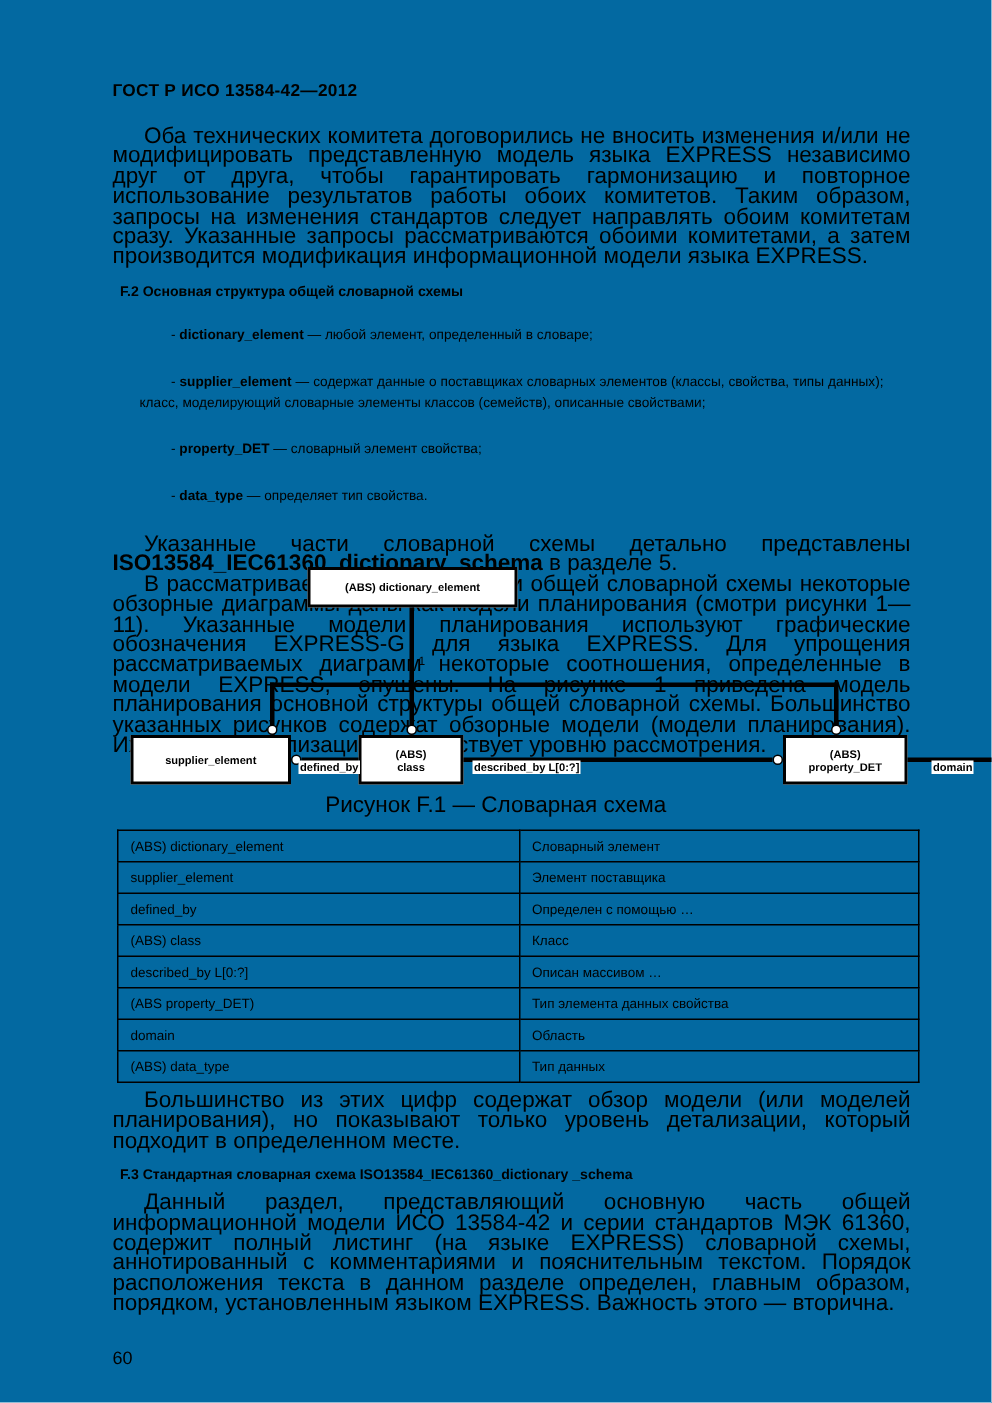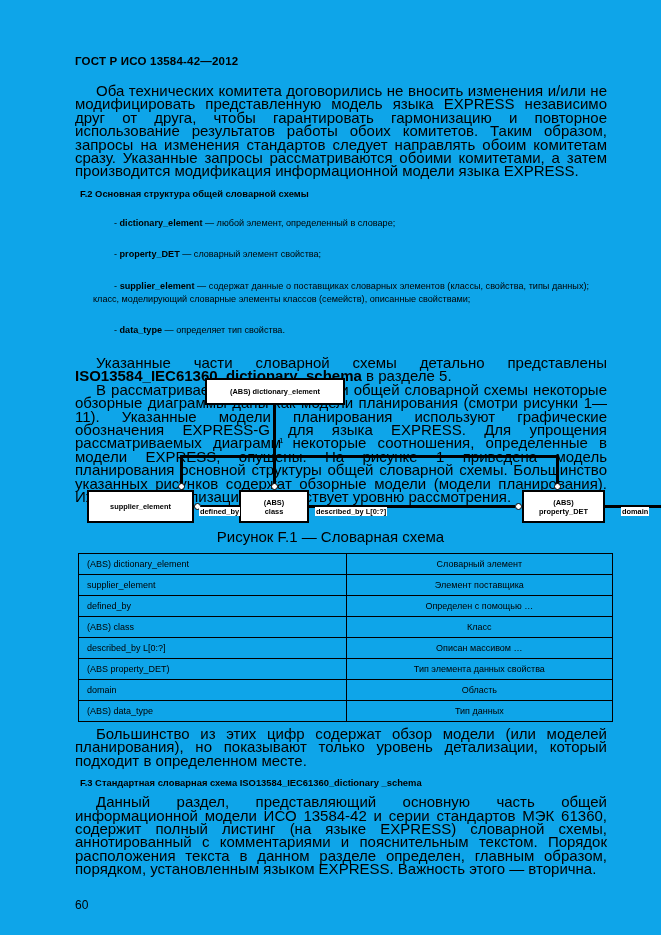--- a/index.html
+++ b/index.html
@@ -13,21 +13,21 @@
     position: relative;
     font-family: "Liberation Sans", sans-serif;
     color: #000000;
     overflow: hidden;
   }
   .page {
     position: absolute;
     left: 0; top: 0;
     width: 661px;
     height: 935px;
-    background: #0ea5e9;
+    background: #0369a1;
   }
   .header {
     position: absolute;
     left: 75px;
     top: 55px;
     font-size: 11.5px;
     font-weight: bold;
     letter-spacing: 0.2px;
     white-space: nowrap;
   }
@@ -131,21 +131,21 @@
     font-size: 9px;
   }
   table.schema td {
     border: 1px solid #000;
     height: 20px;
     padding: 0 8px;
     vertical-align: middle;
     font-size: 9px;
   }
   table.schema td.c1 { width: 267px; }
-  table.schema td.c2 { width: 268px; text-align: center; }
+  table.schema td.c2 { width: 268px; }
 
   .tail {
     position: absolute;
     left: 75px;
     top: 727px;
     width: 532px;
   }
   .pageno {
     position: absolute;
     left: 75px;
@@ -163,23 +163,23 @@
 
   <div class="content">
 
     <p class="body indent">Оба технических комитета договорились не вносить изменения и/или не модифицировать представленную модель языка EXPRESS независимо друг от друга, чтобы гарантировать гармонизацию и повторное использование результатов работы обоих комитетов. Таким образом, запросы на изменения стандартов следует направлять обоим комитетам сразу. Указанные запросы рассматриваются обоими комитетами, а затем производится модификация информационной модели языка EXPRESS.</p>
 
     <div class="h-sub">F.2 Основная структура общей словарной схемы</div>
 
 
     <p class="bullet">-&nbsp;<span class="mono-b">dictionary_element</span><span> — любой элемент, определенный в словаре;</span></p>
 
+    <p class="bullet">-&nbsp;<span class="mono-b">supplier_element</span><span> — содержат данные о поставщиках словарных элементов (классы, свойства, типы данных); класс, моделирующий словарные элементы классов (семейств), описанные свойствами;</span></p>
+
     <p class="bullet">-&nbsp;<span class="mono-b">property_DET</span><span> — словарный элемент свойства;</span></p>
-
-    <p class="bullet">-&nbsp;<span class="mono-b">supplier_element</span><span> — содержат данные о поставщиках словарных элементов (классы, свойства, типы данных); класс, моделирующий словарные элементы классов (семейств), описанные свойствами;</span></p>
 
     <p class="bullet">-&nbsp;<span class="mono-b">data_type</span><span> — определяет тип свойства.</span></p>
 
     <p class="body indent"><span>Указанные части словарной схемы детально представлены </span><span class="mono-b">ISO13584_IEC61360_dictionary_schema</span><span> в разделе 5.</span></p>
 
     <p class="body indent">В рассматриваемом представлении общей словарной схемы некоторые обзорные диаграммы даны как модели планирования (смотри рисунки 1—11). Указанные модели планирования используют графические обозначения EXPRESS-G для языка EXPRESS. Для упрощения рассматриваемых диаграмм некоторые соотношения, определенные в модели EXPRESS, опущены. На рисунке 1 приведена модель планирования основной структуры общей словарной схемы. Большинство указанных рисунков содержат обзорные модели (модели планирования). Их уровень детализации соответствует уровню рассмотрения.</p>
 
 
   </div>
 

